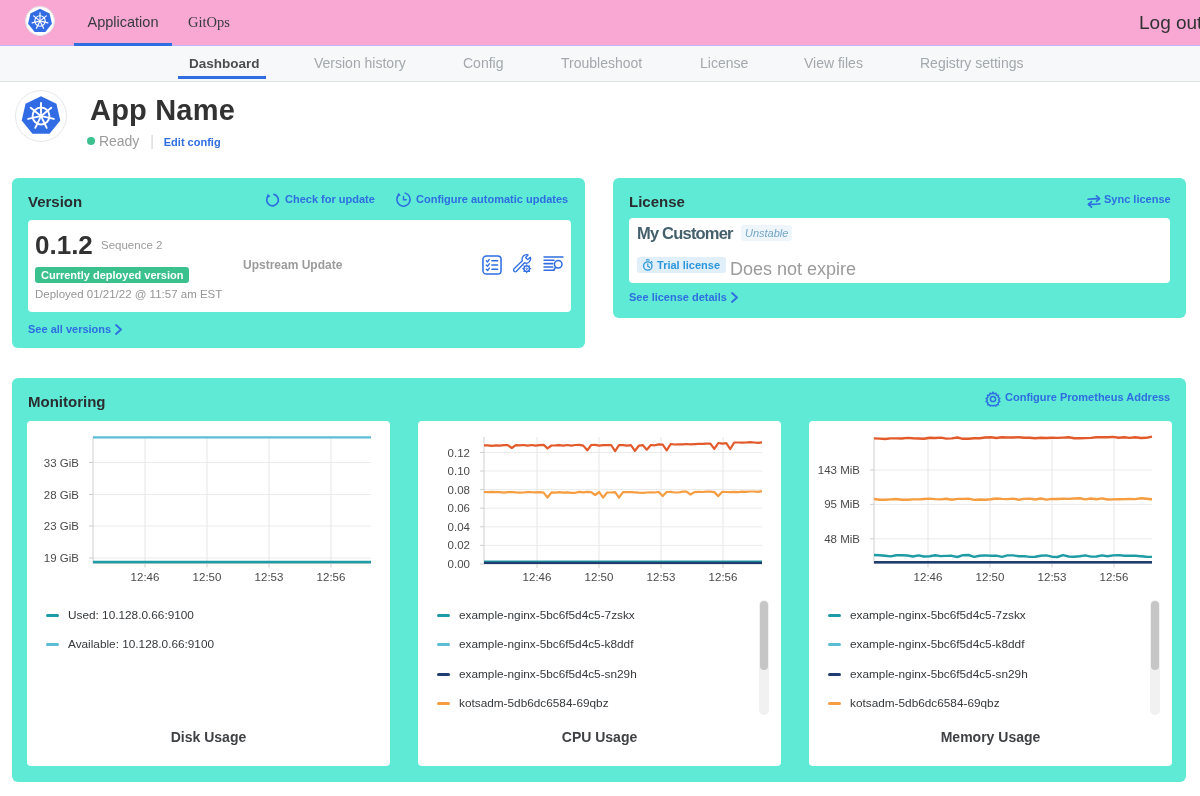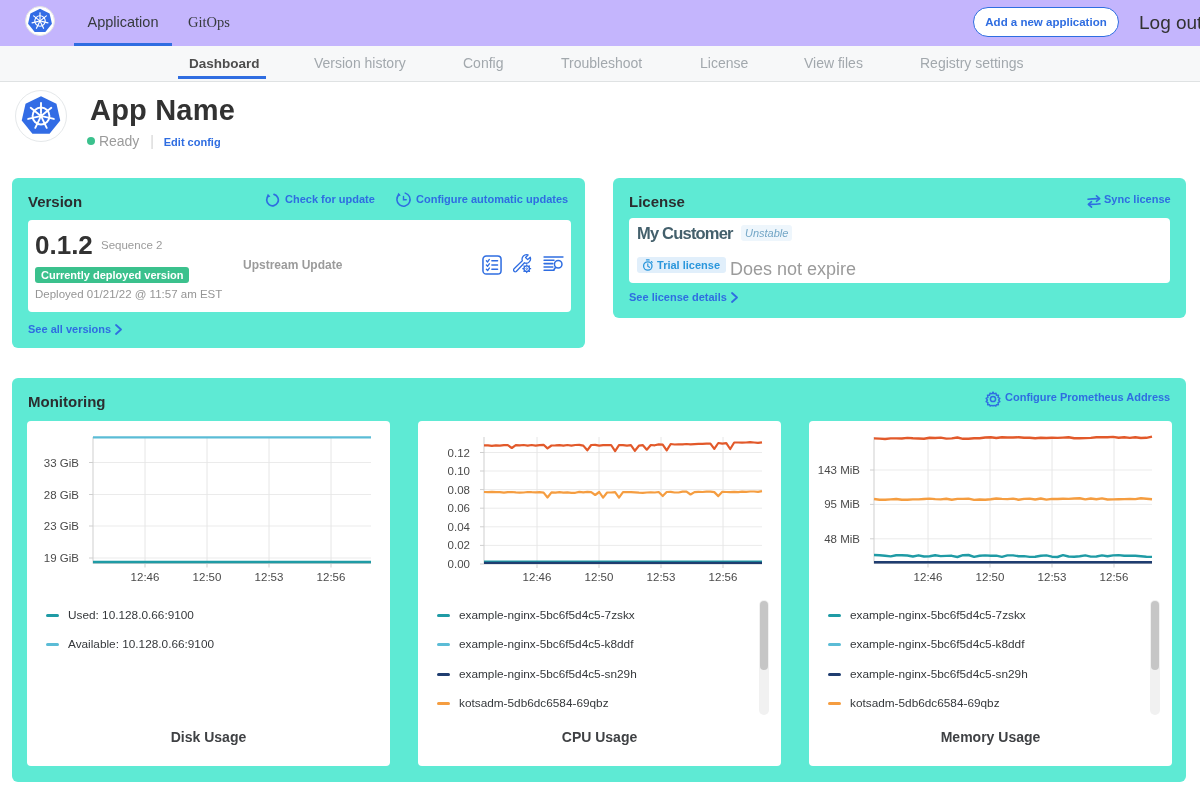--- a/index.html
+++ b/index.html
@@ -2,21 +2,21 @@
 <html><head>
 <meta charset="utf-8">
 <style>
 * { box-sizing: border-box; margin:0; padding:0; }
 html,body { width:1200px; height:796px; background:#fff; font-family:"Liberation Sans", sans-serif; overflow:hidden; }
 body { position:relative; }
 .abs { position:absolute; }
 a { text-decoration:none; }
 .link { color:#2f6de1; font-weight:bold; font-size:11px; white-space:nowrap; }
 
-.nav { position:absolute; top:0; left:0; width:1200px; height:46px; background:#c4b5fd; border-bottom:1px solid #c4b5fd; }
+.nav { position:absolute; top:0; left:0; width:1200px; height:46px; background:#f9a8d4; border-bottom:1px solid #c4b5fd; }
 .nav-logo { position:absolute; left:25px; top:6px; width:30px; height:30px; border-radius:50%; background:#fff; border:1px solid #e3e3e3; display:flex; align-items:center; justify-content:center; }
 .nav-tab { position:absolute; top:0; height:45px; line-height:45px; font-size:14.5px; font-weight:500; white-space:nowrap; color:#363a3d; text-align:center; }
 .nav-underline { position:absolute; left:74px; top:43px; width:98px; height:3px; background:#2f6de1; }
 .add-btn { position:absolute; left:973px; top:7px; width:146px; height:30px; border:1px solid #2f6de1; border-radius:15px; color:#2f6de1; font-size:11.5px; font-weight:bold; white-space:nowrap; text-align:center; line-height:28px; background:#fff; }
 .logout { position:absolute; left:1139px; top:0; height:45px; line-height:45px; font-size:19px; font-weight:500; color:#323232; white-space:nowrap; }
 
 .subnav { position:absolute; top:46px; left:0; width:1200px; height:36px; background:#f7f8f9; border-bottom:1px solid #dfe2e3; }
 .stab { position:absolute; top:0; height:35px; line-height:35px; font-size:14px; font-weight:500; color:#a2a8ad; white-space:nowrap; }
 .stab.active { color:#4d4d4d; font-weight:bold; font-size:13.5px; }
 .sub-underline { position:absolute; left:178px; top:30px; width:88px; height:3px; background:#2f6de1; }
@@ -56,21 +56,20 @@
           <line x1="47.0" y1="57.3" x2="36.1" y2="79.8"></line>
           <line x1="43.2" y1="52.6" x2="18.8" y2="58.1"></line>
           <line x1="44.5" y1="46.6" x2="25.0" y2="31.0"></line>
 </g>
 <circle cx="50" cy="51" r="6" fill="#fff"></circle>
 </svg>
     </div>
   <div class="nav-tab" style="left:74px; width:98px;">Application</div>
   <div class="nav-tab" style="left:174px; width:70px;font-family:Liberation Serif, serif;">GitOps</div>
   <div class="nav-underline"></div>
-  <div class="add-btn">Add a new application</div>
   <div class="logout">Log out</div>
 </div>
 
 <div class="subnav">
   <div class="stab active" style="left:189px;">Dashboard</div>
   <div class="stab" style="left:314px;">Version history</div>
   <div class="stab" style="left:463px;">Config</div>
   <div class="stab" style="left:561px;">Troubleshoot</div>
   <div class="stab" style="left:700px;">License</div>
   <div class="stab" style="left:804px;">View files</div>

